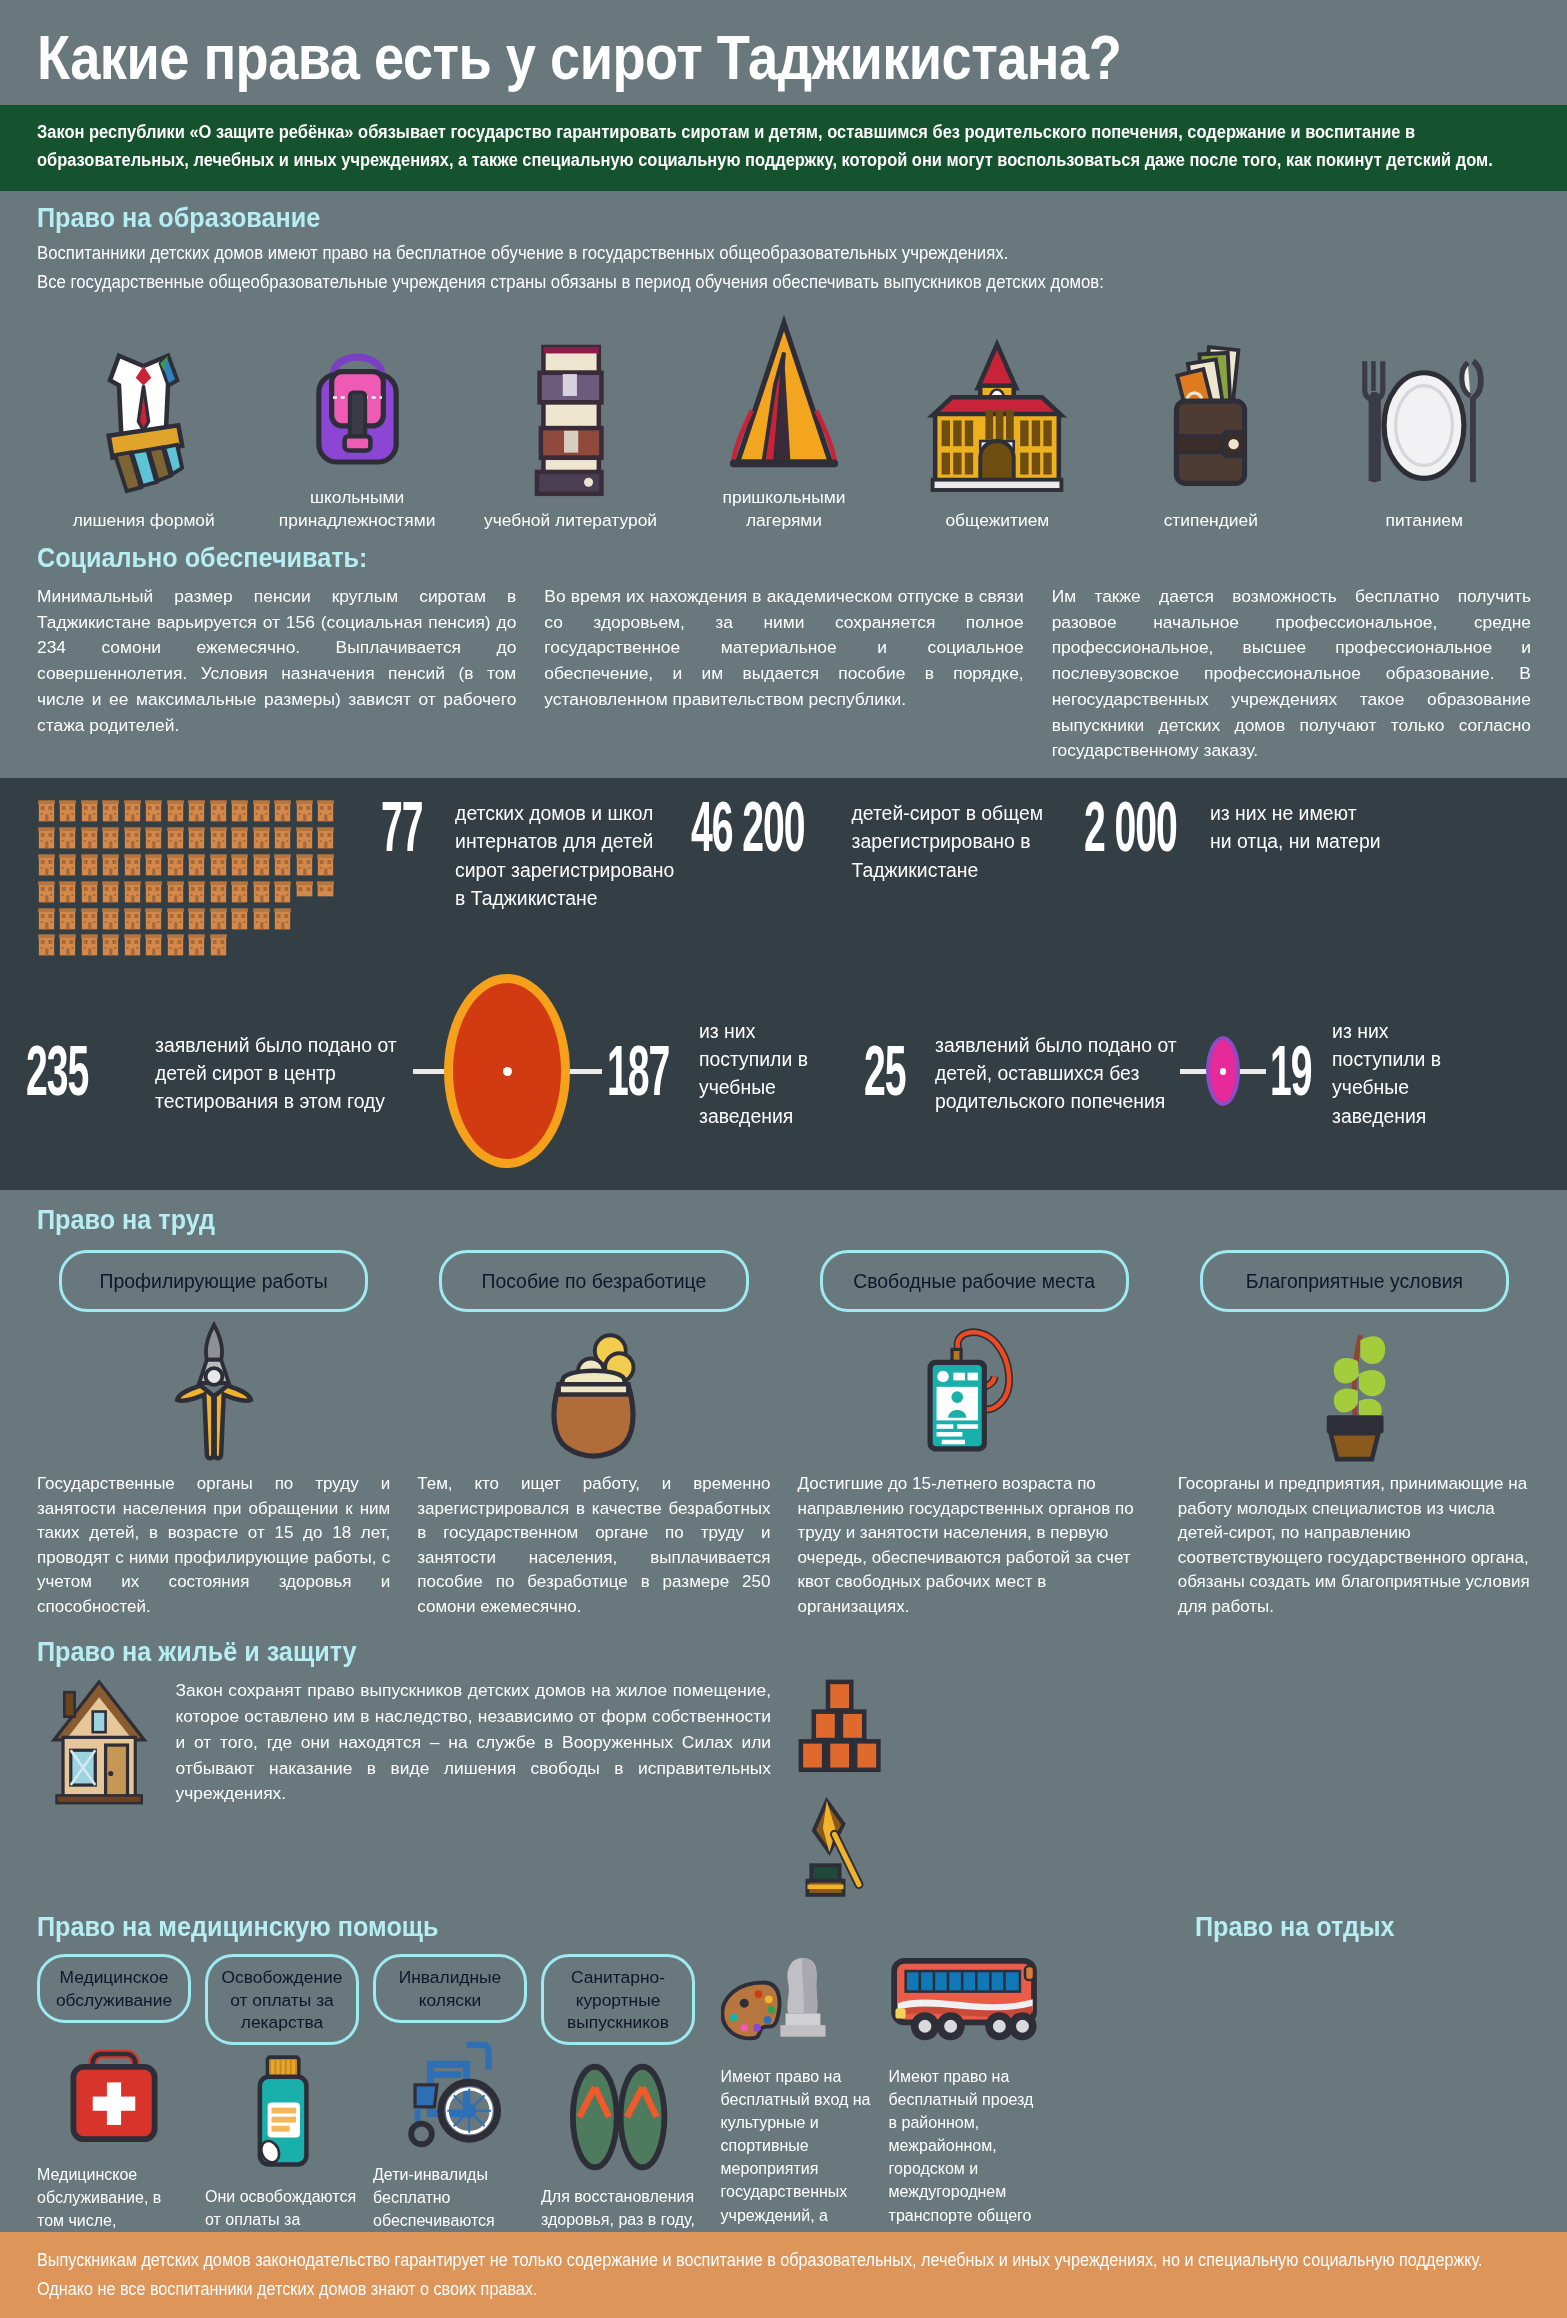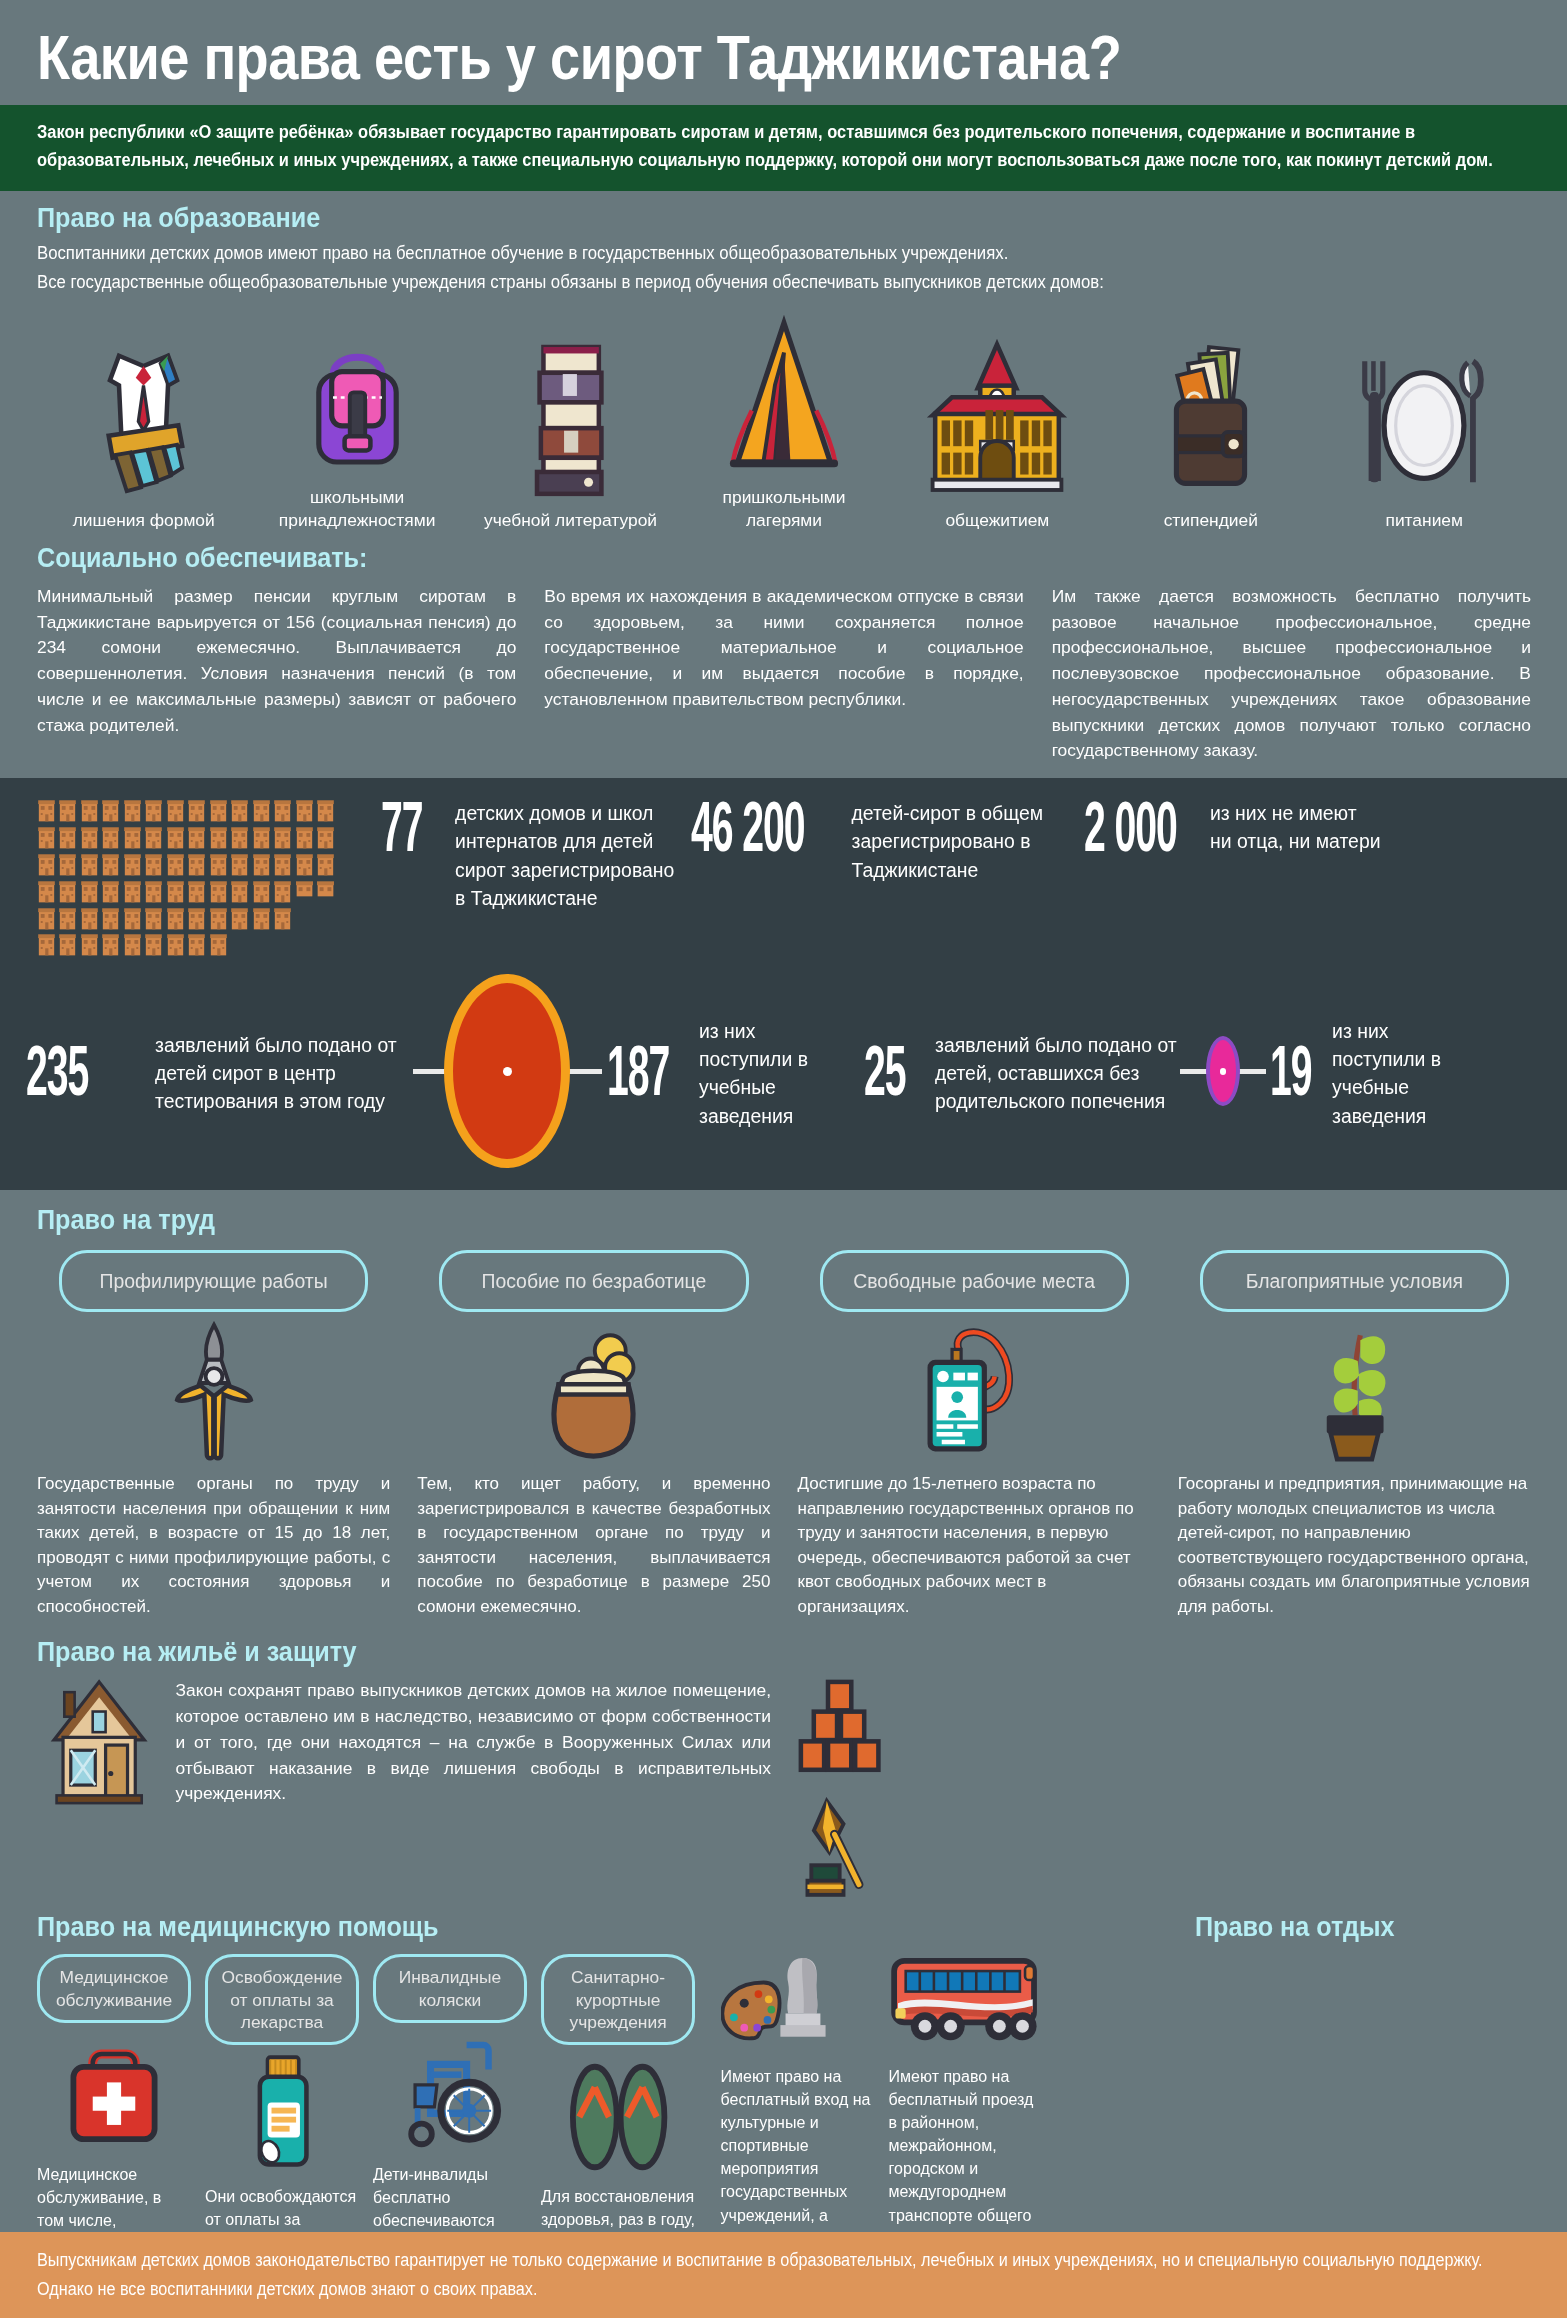--- a/index.html
+++ b/index.html
@@ -72,21 +72,21 @@
   .ellipse-small {
     width: 34px; height: 70px; border-radius: 50%;
     background: #e8299a; border: 4.5px solid #8d4bc4;
   }
   .connector { height: 4.5px; background: #eaeaea; }
   .dot { width: 9px; height: 9px; background: #ffffff; border-radius: 50%; }
 
   
   .work { background: #68787d; padding: 14px 37px 6.5px 37px; }
   .pill {
-    border: 3.2px solid #9fe9f2; border-radius: 28px; color: #e5e5e5;
+    border: 3.2px solid #9fe9f2; border-radius: 28px; color: #0f172a;
     font-size: 19.4px; line-height: 1.28; text-align: center;
     padding: 9px 7.7px; min-height: 62px;
     display: flex; align-items: center; justify-content: center;
   }
   .work-row { display: flex; gap: 27px; margin-top: 14px; }
   .work-col { flex: 1; display: flex; flex-direction: column; }
   .work-pill-wrap { padding: 0 22px; }
   .work-icon { height: 142px; display: flex; align-items: center; justify-content: center; margin-top: 9px; }
   .work-txt { margin-top: 9px; font-size: 17px; line-height: 1.44; color:#fff; }
 
@@ -1241,21 +1241,21 @@
               <path d="M124 82 v68 M90 116 h68 M100 92 l48 48 M148 92 l-48 48"></path>
             </g>
             <circle cx="124" cy="116" r="11" fill="#2f6fb5"></circle>
             <circle cx="50" cy="152" r="16" fill="none" stroke="#2e2e38" stroke-width="9"></circle>
           </svg>
         </div>
         <div class="med-txt">Дети-инвалиды бесплатно обеспечиваются медицинским протезно-ортопедическим оборудованием, в том числе, инвалидной коляской.</div>
       </div>
 
       <div class="med-col">
-        <div class="pill" style="font-size:17.4px;min-height:54px">Санитарно-курортные учреждения</div>
+        <div class="pill" style="font-size:17.4px;min-height:54px">Санитарно-курортные выпускников</div>
         <div class="med-icon">
           <svg width="116" height="116" viewBox="0 0 180 180">
             <ellipse cx="54" cy="90" rx="34" ry="78" fill="#4e7a5e" stroke="#2e2e38" stroke-width="9"></ellipse>
             <ellipse cx="128" cy="90" rx="34" ry="78" fill="#4e7a5e" stroke="#2e2e38" stroke-width="9"></ellipse>
             <path d="M54 44 L30 90 M54 44 L76 90" fill="none" stroke="#ee5a2a" stroke-width="10"></path>
             <path d="M128 44 L104 90 M128 44 L150 90" fill="none" stroke="#ee5a2a" stroke-width="10"></path>
           </svg>
         </div>
         <div class="med-txt">Для восстановления здоровья, раз в году, они имеют право на бесплатной основе пользоваться возможностями государственных спортивно-оздоровительных или санитарно-курортных учреждений.</div>
       </div>

